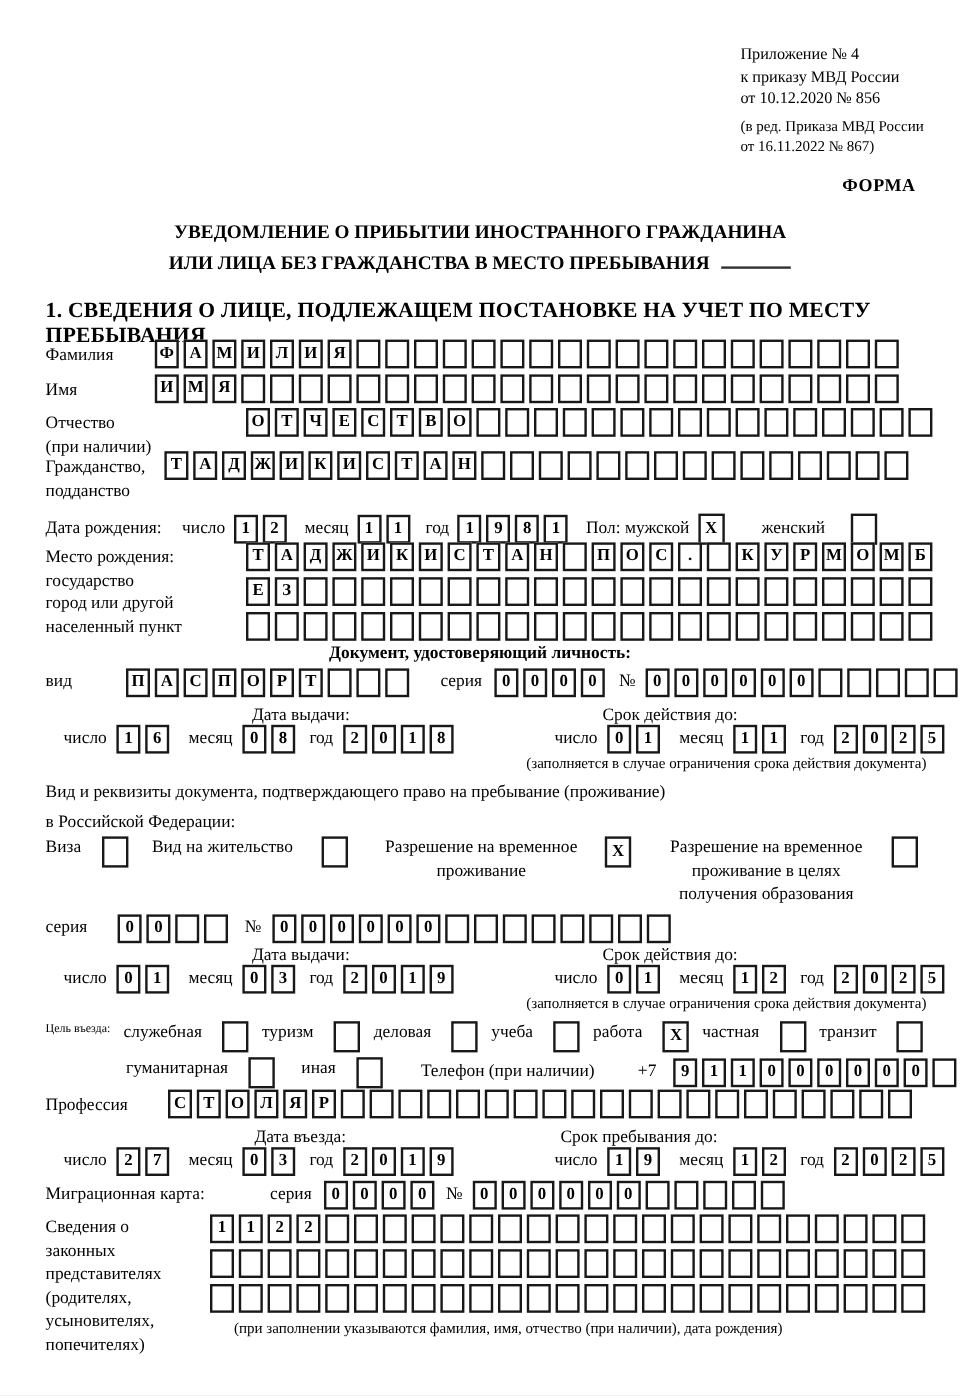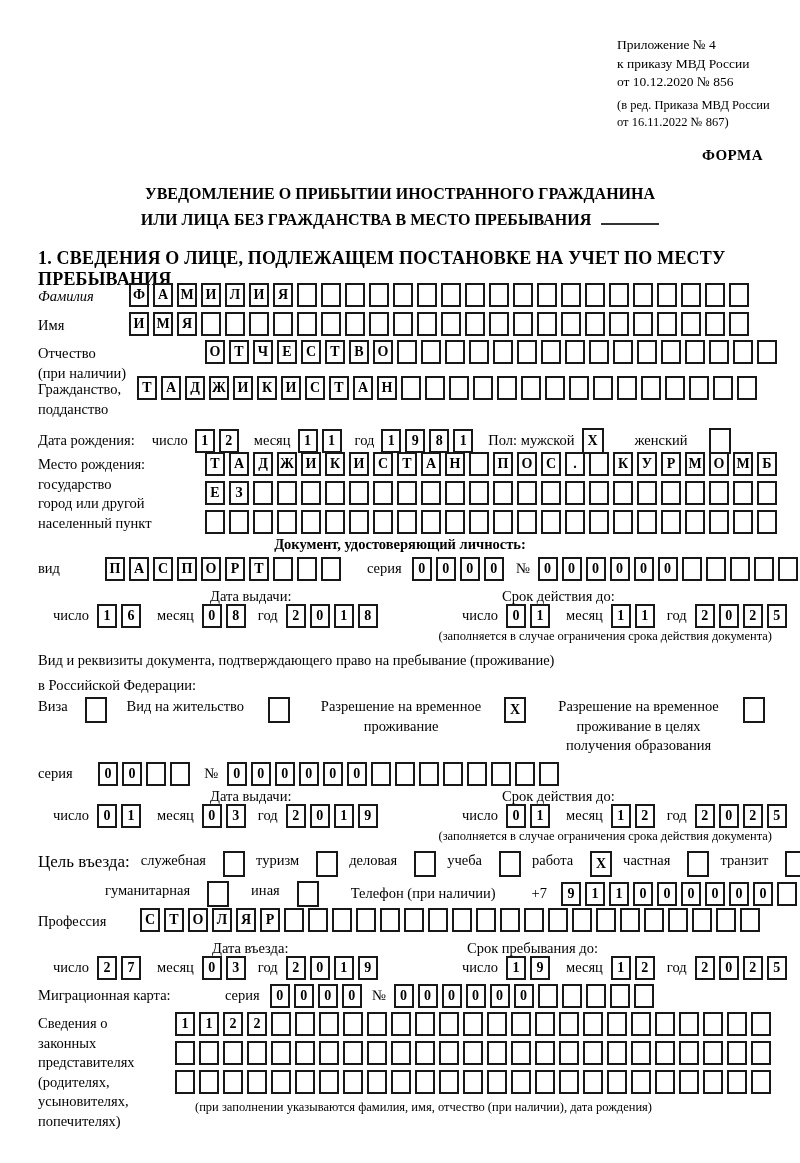--- a/index.html
+++ b/index.html
@@ -54,21 +54,21 @@
   <div class="abs forma">ФОРМА</div>
 
   <div class="abs title">
     <div>УВЕДОМЛЕНИЕ О ПРИБЫТИИ ИНОСТРАННОГО ГРАЖДАНИНА</div>
     <div><span>ИЛИ ЛИЦА БЕЗ ГРАЖДАНСТВА В МЕСТО ПРЕБЫВАНИЯ</span><span class="blankline"></span></div>
   </div>
 
   <div class="abs sec-head">1. СВЕДЕНИЯ О ЛИЦЕ, ПОДЛЕЖАЩЕМ ПОСТАНОВКЕ НА УЧЕТ ПО МЕСТУ ПРЕБЫВАНИЯ</div>
 
   <div class="row" style="left:38px; top:283px;">
-    <span class="lbl" style="width:91px; padding-top:4px;font-style:italic;">Фамилия</span>
+    <span class="lbl" style="width:91px; padding-top:4px;">Фамилия</span>
     <span class="cells">
         <span class="cell">Ф</span>
         <span class="cell">А</span>
         <span class="cell">М</span>
         <span class="cell">И</span>
         <span class="cell">Л</span>
         <span class="cell">И</span>
         <span class="cell">Я</span>
         <span class="cell"></span>
         <span class="cell"></span>
@@ -477,21 +477,21 @@
     <span class="cells">
         <span class="cell">2</span>
         <span class="cell">0</span>
         <span class="cell">2</span>
         <span class="cell">5</span>
       </span>
   </div>
   <div class="abs note right-note" style="top:829px;">(заполняется в случае ограничения срока действия документа)</div>
 
   <div class="row" style="left:38px; top:851px; gap:11px; font-size:13.8px;">
-    <span class="lbl" style="font-size:17px;">Цель въезда:</span>
+    <span class="lbl" style="font-size:10px;">Цель въезда:</span>
     <span class="pair">
         <span class="lbl">служебная</span>
         <span class="cb"></span>
       </span>
     <span class="pair">
         <span class="lbl">туризм</span>
         <span class="cb"></span>
       </span>
     <span class="pair">
         <span class="lbl">деловая</span>

